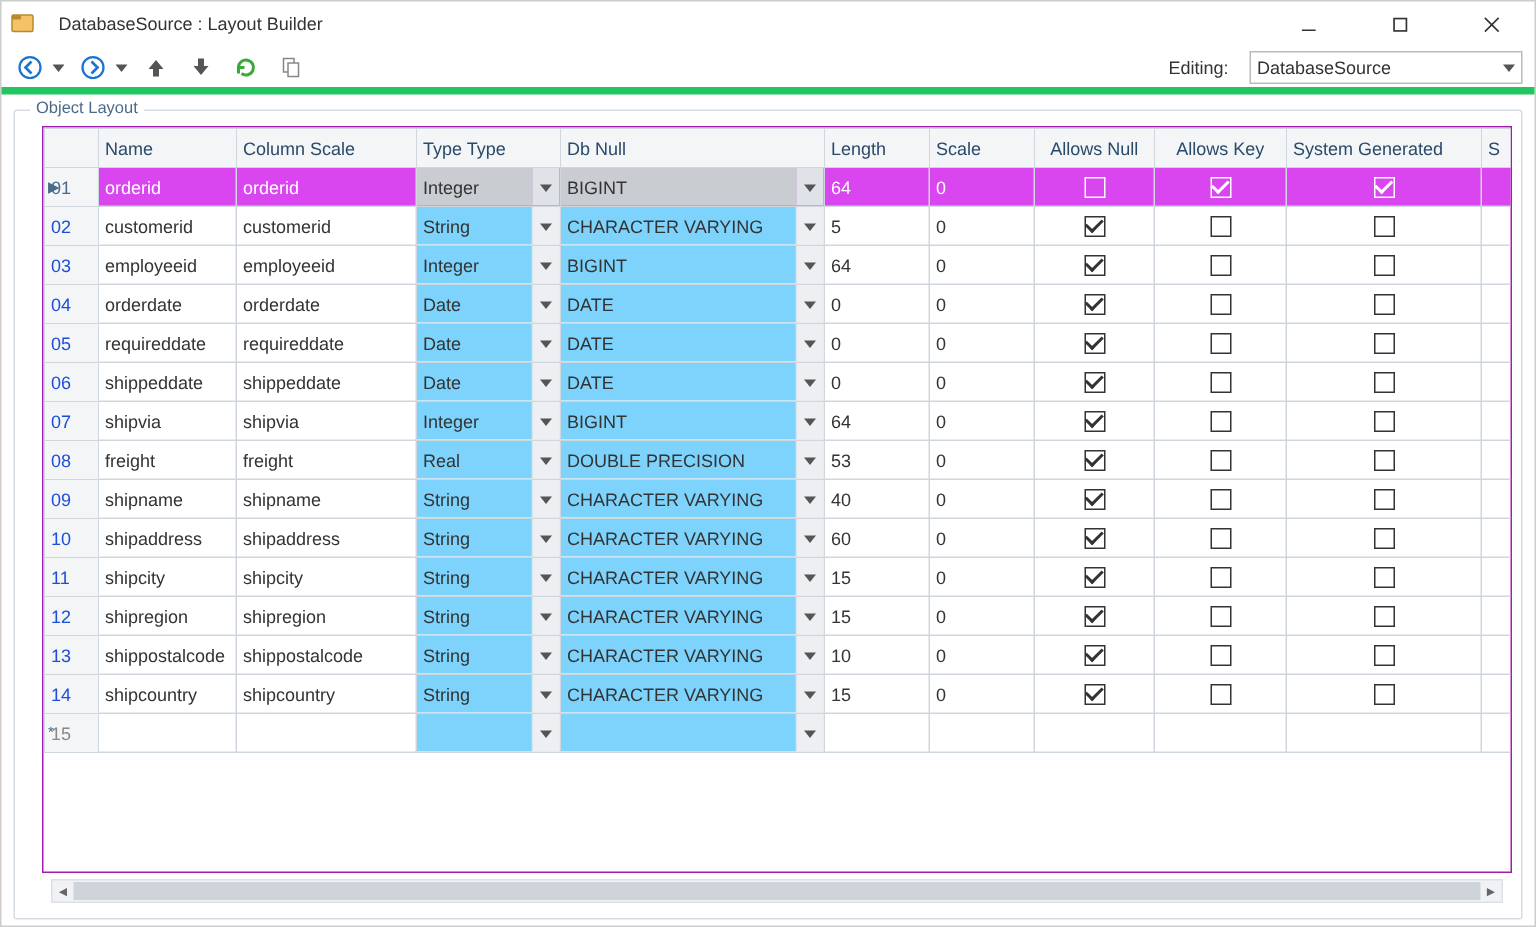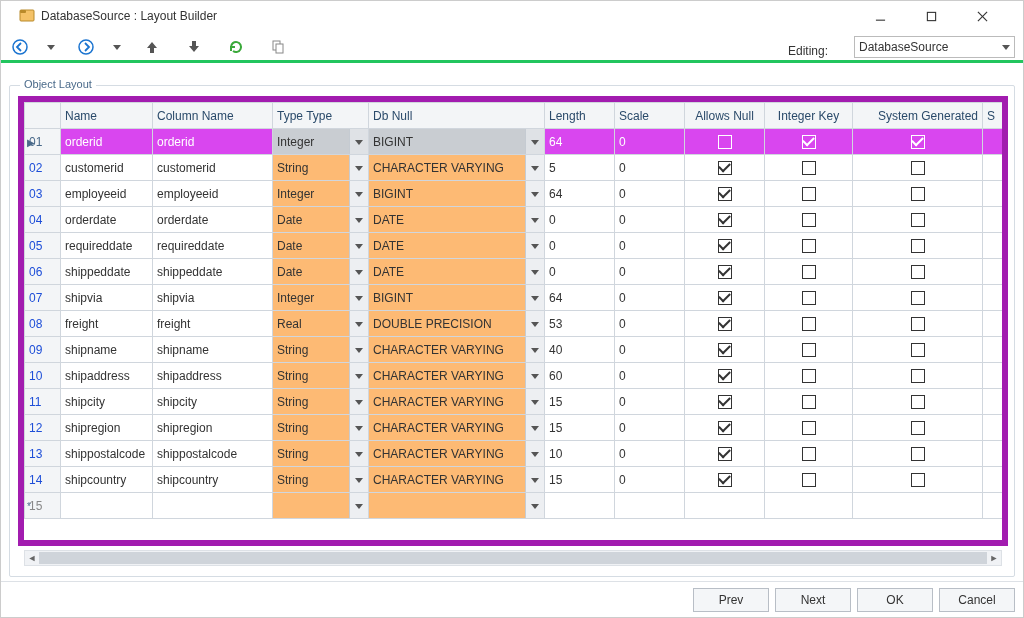--- a/index.html
+++ b/index.html
@@ -13,85 +13,85 @@
     overflow: hidden;
   }
   .window {
     width: 1024px; height: 618px;
     display: flex; flex-direction: column;
     border: 1px solid #ccc;
   }
   .titlebar {
     height: 30px;
     display: flex; align-items: center;
-    padding: 0 18px;
-    gap: 6px;
+    padding: 0 6px;
+    gap: 16px;
     font-size: 12px;
     color: #333;
   }
   .titlebar .title-icon svg { width: 16px; height: 16px; }
   .titlebar .title-text { flex: 0 0 auto; }
   .titlebar .spacer { flex: 1; }
   .win-btn {
     width: 45px; height: 28px;
     display: flex; align-items: center; justify-content: center;
     color: #333;
   }
   .win-btn svg { width: 11px; height: 11px; stroke: #333; stroke-width: 1.2; fill: none; }
   .toolbar {
     height: 32px;
-    display: flex; align-items: flex-end;
+    display: flex; align-items: center;
     padding: 2px 8px;
-    gap: 20px;
-    border-bottom: 3px solid #22c55e;
+    gap: 8px;
+    border-bottom: 5px solid #22c55e;
   }
   .tb-btn {
     width: 22px; height: 22px;
     display: flex; align-items: center; justify-content: center;
     border-radius: 2px;
   }
   .tb-btn svg { width: 16px; height: 16px; }
   .tb-drop {
     width: 8px; height: 22px;
     display:flex;align-items:center;justify-content:center;
     margin-left:-4px;
   }
   .tb-drop svg { width:8px;height:8px; fill:#555; }
   .toolbar .spacer { flex: 1; }
   .editing-label { color: #333; margin-right: 6px; }
   .editing-combo {
-    width: 161px; height: 22px;
+    width: 182px; height: 22px;
     border: 1px solid #bbb;
     display: flex; align-items: center; justify-content: space-between;
     padding: 0 4px;
     background: #fff;
   }
   .editing-combo .chev svg { width:8px;height:8px; fill:#555; }
 
   .group {
-    margin: 22px 8px 4px 8px;
+    margin: 10px 8px 4px 8px;
     flex: 1;
     display: flex; flex-direction: column;
     position: relative;
     border: 1px solid #d5dce3;
     border-radius: 2px;
-    padding: 10px 6px 6px 8px;
+    padding: 10px 6px 6px 18px;
   }
   .group-label {
     position: absolute;
     top: -8px; left: 10px;
     background: #fff;
     padding: 0 4px;
     font-size: 11px;
     color: #4a6a8a;
   }
   .grid-wrap {
     flex: 1;
     overflow: hidden;
-    border: 6px solid #a21caf;
+    border: 1px solid #a21caf;
   }
   table.grid {
     border-collapse: collapse;
     width: 100%;
     table-layout: fixed;
   }
   .grid th, .grid td {
     border: 1px solid #d0d6dd;
     height: 26px;
     padding: 0 4px;
@@ -136,21 +136,21 @@
     flex: 1; display:flex; align-items:center; padding:0 4px;
     background: #e5e7ea;
     border-right: 1px solid #c5cbd2;
   }
   .combo-cell .btn {
     width: 18px; display:flex;align-items:center;justify-content:center;
     background: #edeff2;
   }
   .combo-cell .btn svg { width:8px;height:8px; fill:#555; }
   td.db .combo-cell .val,
-  td.dt .combo-cell .val { background: #fdba74; }
+  td.dt .combo-cell .val { background: #7dd3fc; }
   td.db, td.dt { padding:0; }
   td.combo-holder { padding:0; }
 
   .cb {
     display:flex;align-items:center;justify-content:center;height:100%;
   }
   .cb .box {
     width:14px;height:14px;border:1px solid #333;background:#fff;
     display:flex;align-items:center;justify-content:center;
   }
@@ -302,28 +302,28 @@
             <col class="c-scale">
             <col class="c-null">
             <col class="c-pk">
             <col class="c-sys">
             <col class="c-extra">
         </colgroup>
         <thead>
           <tr>
             <th></th>
             <th>Name</th>
-            <th>Column Name</th>
+            <th>Column Scale</th>
             <th>Type Type</th>
             <th>Db Null</th>
             <th>Length</th>
             <th>Scale</th>
             <th style="text-align:center">Allows Null</th>
-            <th style="text-align:center">Integer Key</th>
-            <th style="text-align:right">System Generated</th>
+            <th style="text-align:center">Allows Key</th>
+            <th style="text-align:left">System Generated</th>
             <th>S</th>
           </tr>
         </thead>
         <tbody id="grid-body">
             <tr class="selected">
               <td class="row-ind"><span class="marker">▶</span>01</td>
               <td>orderid</td>
               <td>orderid</td>
               <td class="dt combo-holder">
                 <div class="combo-cell">
@@ -957,20 +957,14 @@
           </tbody>
       </table>
     </div>
     <div class="hscroll">
       <div class="arr l">◄</div>
       <div class="thumb"></div>
       <div class="arr r">►</div>
     </div>
   </div>
 
-  <div class="footer">
-    <button>Prev</button>
-    <button>Next</button>
-    <button>OK</button>
-    <button>Cancel</button>
-  </div>
 
 </div>
 
 </body></html>

